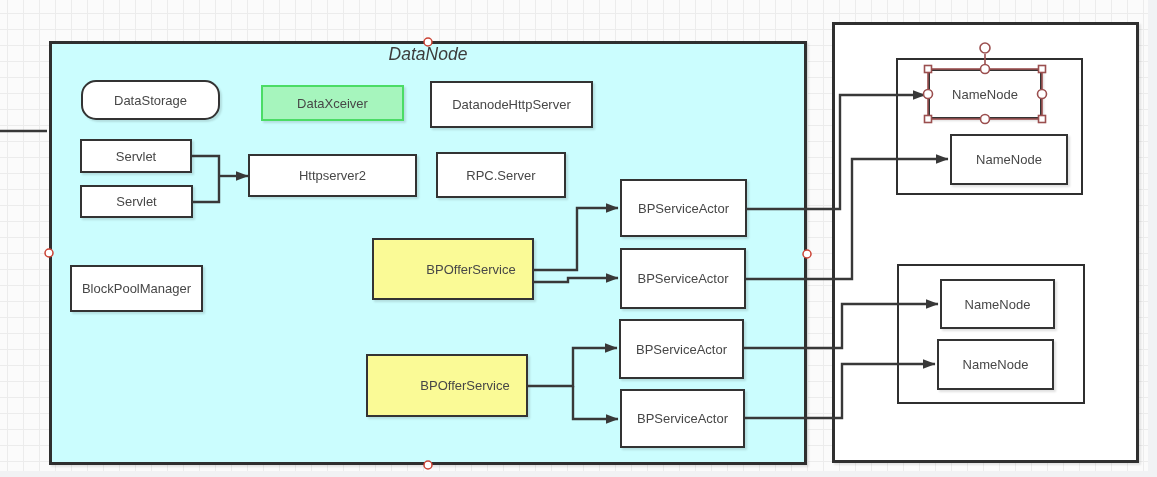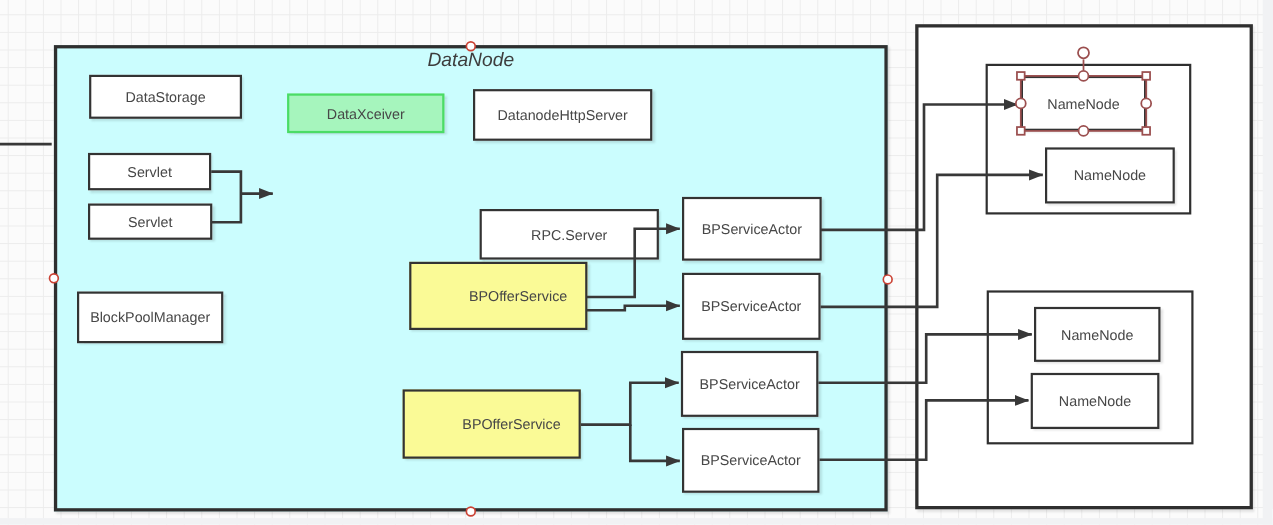--- a/index.html
+++ b/index.html
@@ -40,36 +40,39 @@
 <body>
 
 <div id="canvas">
 
   <div class="container" id="datanode-box"></div>
   <div id="diagram-title">DataNode</div>
   <div class="container" id="outer-right-box"></div>
   <div class="group" id="group-1"></div>
   <div class="group" id="group-2"></div>
 
-  <div class="node" style="left:81px;top:68px;width:139px;height:40px;">
+  <div class="node" style="left:81px;top:80px;width:139px;height:40px;border-radius:15px;">
     <span>DataStorage</span>
     </div>
   <div class="node green" style="left:261px;top:85px;width:143px;height:36px;">
     <span>DataXceiver</span>
     </div>
   <div class="node" style="left:430px;top:81px;width:163px;height:47px;">
     <span>DatanodeHttpServer</span>
     </div>
   <div class="node" style="left:80px;top:139px;width:112px;height:34px;">
     <span>Servlet</span>
     </div>
   <div class="node" style="left:80px;top:185px;width:113px;height:33px;">
     <span>Servlet</span>
     </div>
-  <div class="node" style="left:436px;top:152px;width:163px;height:46px;margin-top:38px;">
+  <div class="node" style="left:248px;top:154px;width:169px;height:43px;">
+    <span>Httpserver2</span>
+    </div>
+  <div class="node" style="left:436px;top:152px;width:130px;height:46px;">
     <span>RPC.Server</span>
     </div>
   <div class="node" style="left:70px;top:265px;width:133px;height:47px;">
     <span>BlockPoolManager</span>
     </div>
   <div class="node yellow" style="left:372px;top:238px;width:162px;height:62px;">
     <span>BPOfferService</span>
     </div>
   <div class="node yellow" style="left:366px;top:354px;width:162px;height:63px;">
     <span>BPOfferService</span>

